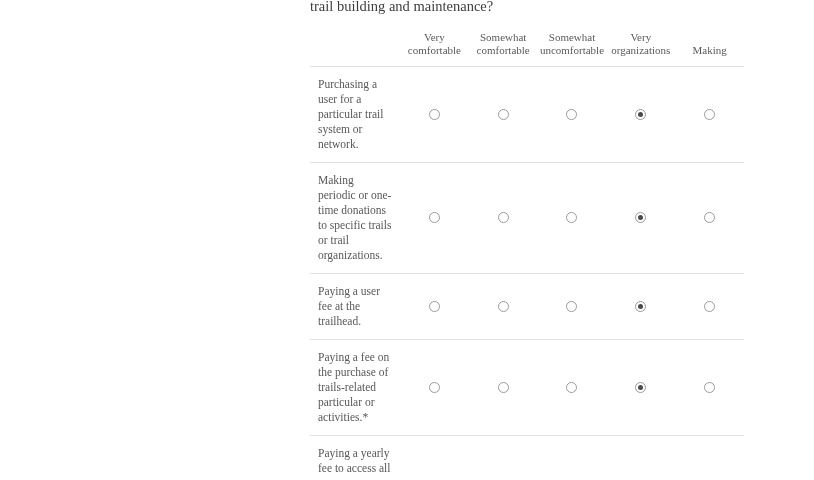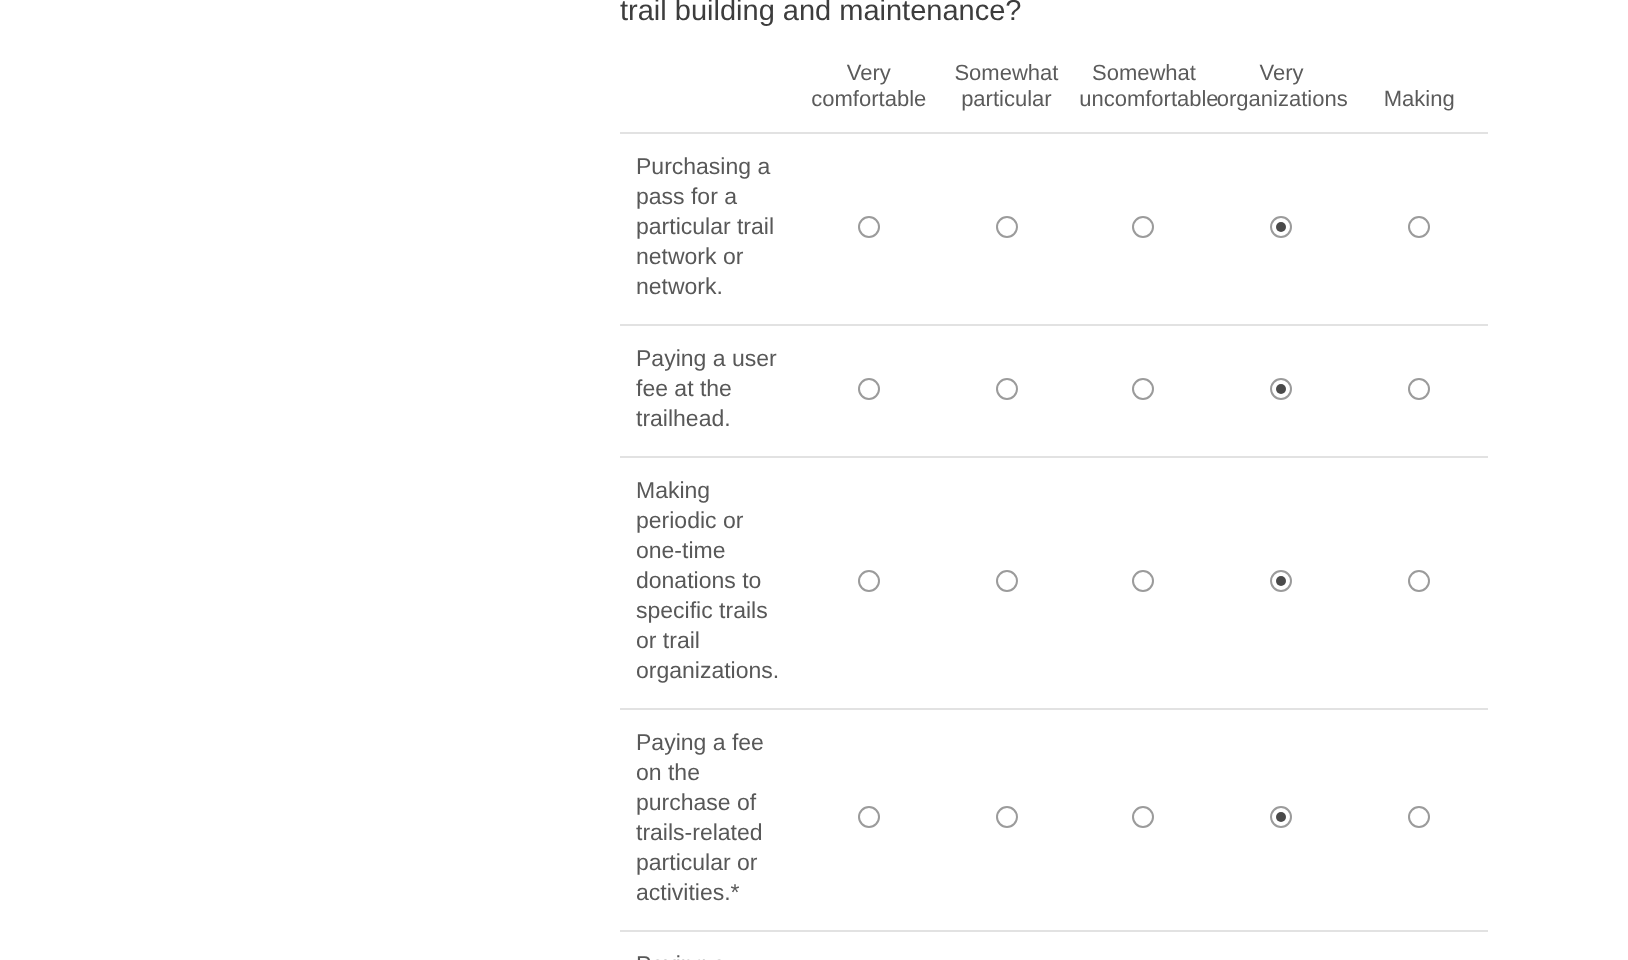--- a/index.html
+++ b/index.html
@@ -11,20 +11,21 @@
     width: 814px;
     height: 480px;
     overflow: hidden;
     font-family: "Liberation Sans", sans-serif;
     color: #4a4a4a;
   }
   .page {
     position: relative;
     width: 814px;
     height: 480px;
+    font-family: Liberation Serif, serif;
   }
   .survey {
     position: absolute;
     left: 310px;
     top: 0;
     width: 434px;
   }
   .question-title {
     font-size: 14.5px;
     color: #3d3d3d;
@@ -110,48 +111,48 @@
         <col class="opt-col">
         <col class="opt-col">
         <col class="opt-col">
         <col class="opt-col">
         <col class="opt-col">
       </colgroup>
       <thead>
         <tr>
           <th class="blank"></th>
           <th>Very comfortable</th>
-          <th>Somewhat particular</th>
+          <th>Somewhat comfortable</th>
           <th>Somewhat uncomfortable</th>
           <th>Very organizations</th>
           <th>Making</th>
         </tr>
       </thead>
       <tbody>
 
         <tr>
-          <td class="row-label">Purchasing a pass for a particular trail network or network.</td>
+          <td class="row-label">Purchasing a user for a particular trail system or network.</td>
+          <td><span class="radio"></span></td>
+          <td><span class="radio"></span></td>
+          <td><span class="radio"></span></td>
+          <td><span class="radio checked"></span></td>
+          <td><span class="radio"></span></td>
+        </tr>
+
+        <tr>
+          <td class="row-label">Making periodic or one-time donations to specific trails or trail organizations.</td>
           <td><span class="radio"></span></td>
           <td><span class="radio"></span></td>
           <td><span class="radio"></span></td>
           <td><span class="radio checked"></span></td>
           <td><span class="radio"></span></td>
         </tr>
 
         <tr>
           <td class="row-label">Paying a user fee at the trailhead.</td>
-          <td><span class="radio"></span></td>
-          <td><span class="radio"></span></td>
-          <td><span class="radio"></span></td>
-          <td><span class="radio checked"></span></td>
-          <td><span class="radio"></span></td>
-        </tr>
-
-        <tr>
-          <td class="row-label">Making periodic or one-time donations to specific trails or trail organizations.</td>
           <td><span class="radio"></span></td>
           <td><span class="radio"></span></td>
           <td><span class="radio"></span></td>
           <td><span class="radio checked"></span></td>
           <td><span class="radio"></span></td>
         </tr>
 
         <tr>
           <td class="row-label">Paying a fee on the purchase of trails-related particular or activities.*</td>
           <td><span class="radio"></span></td>

